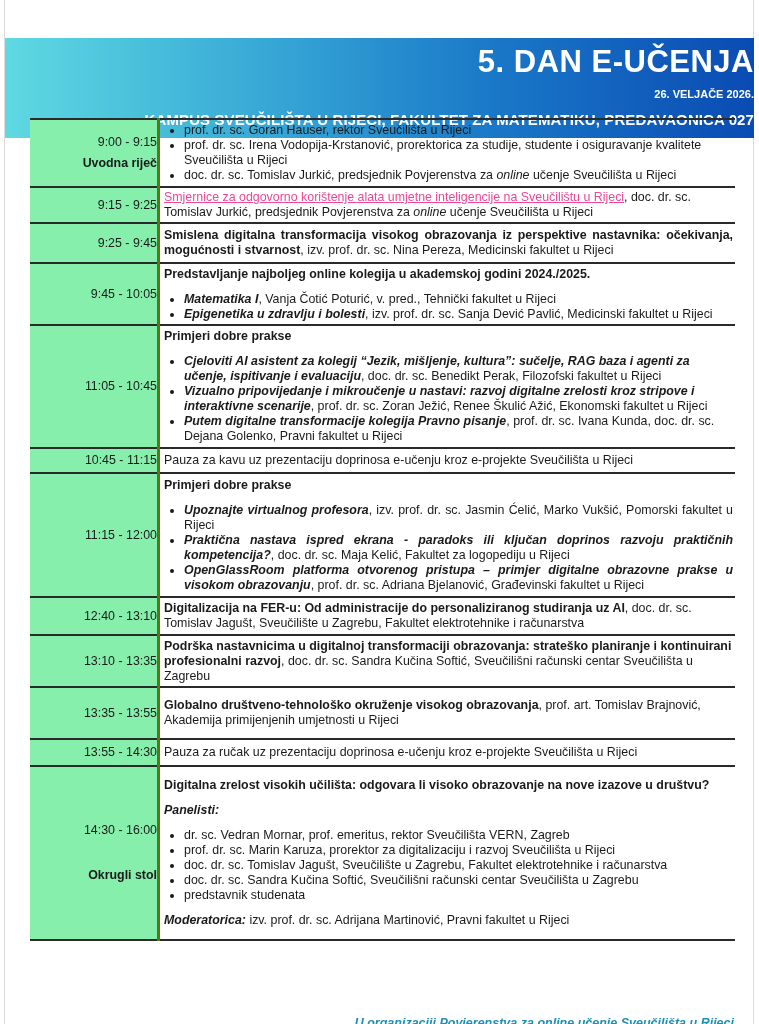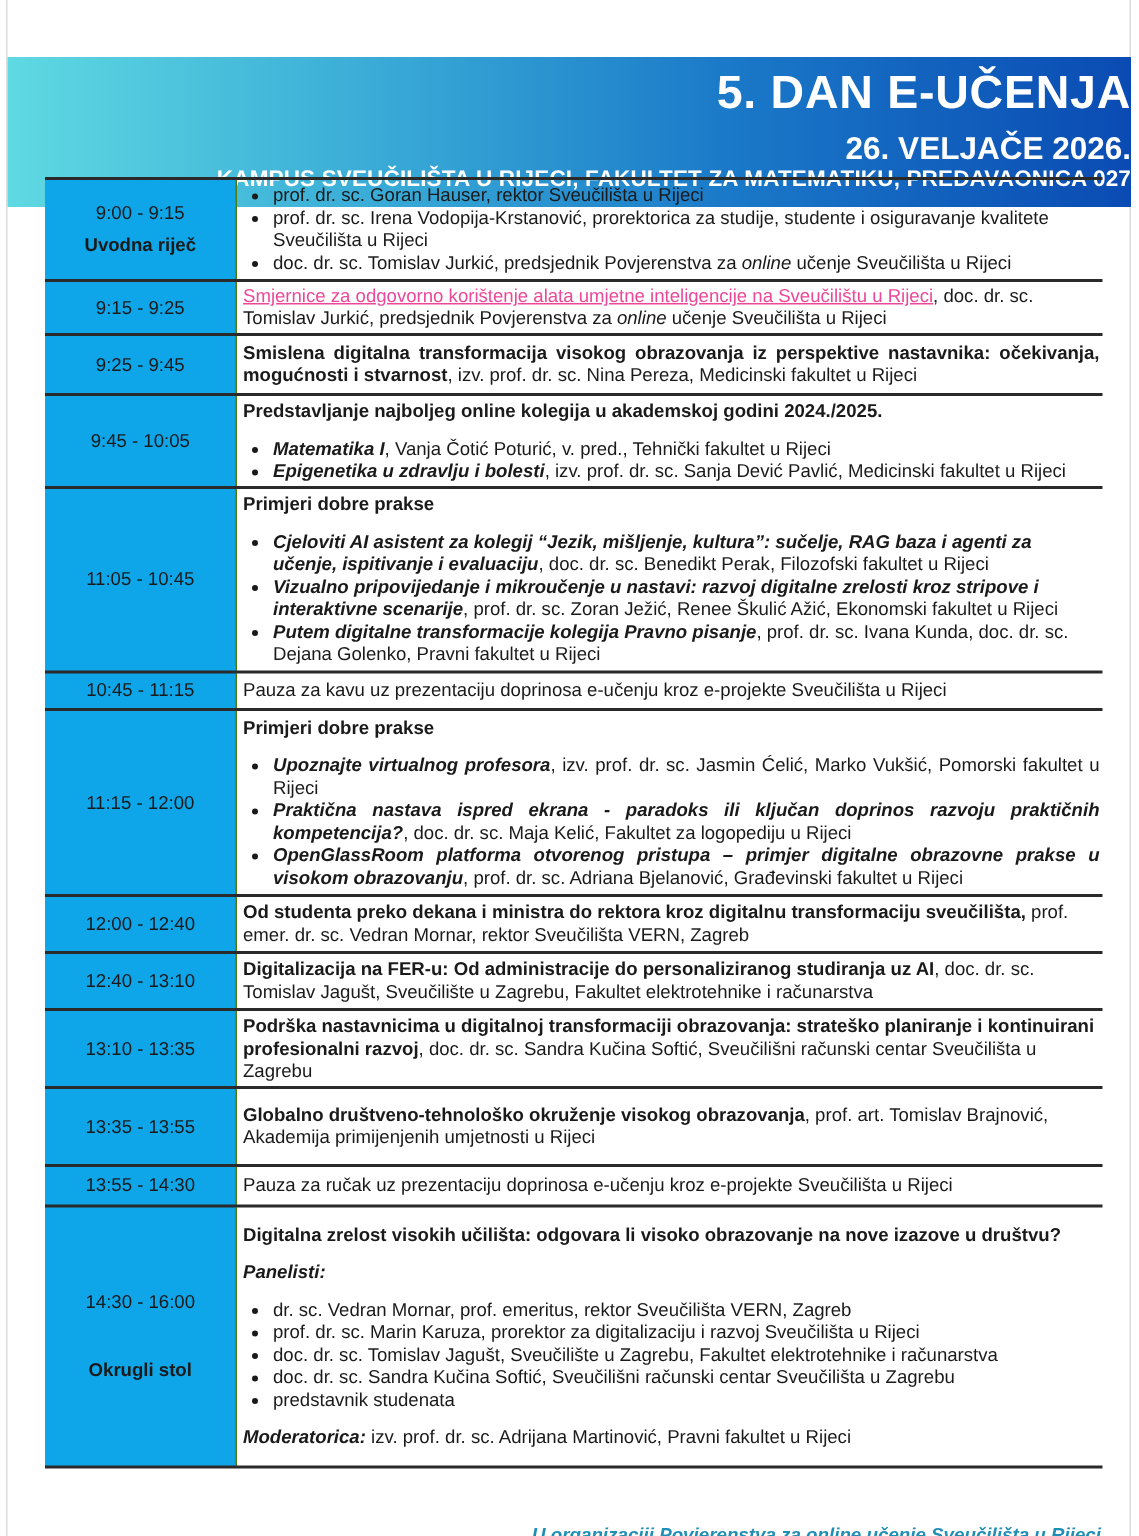--- a/index.html
+++ b/index.html
@@ -5,29 +5,29 @@
   html, body { margin: 0; padding: 0; background: #ffffff; }
   body { width: 759px; height: 1024px; position: relative; overflow: hidden;
          font-family: "Liberation Sans", "DejaVu Sans", sans-serif; color: #1a1a1a; }
   .page-border { position: absolute; left: 4px; top: 0; width: 750px; height: 1024px;
                  border-left: 1px solid #dcdcdc; border-right: 1px solid #dcdcdc; box-sizing: border-box; }
   .header { position: absolute; left: 5px; top: 0; width: 749px; height: 100px;
             background: linear-gradient(90deg, #5fd9e2 0%, #37a8d6 35%, #1a78c8 65%, #0a4bb3 100%);
             color: #ffffff; text-align: right; margin-top: 38px; }
   .header .title { position: absolute; left: 0; right: 0; top: 6px; font-size: 31px; font-weight: bold;
                    letter-spacing: 0.5px; }
-  .header .date { position: absolute; left: 0; right: 0; top: 50px; font-size: 21px; font-weight: bold; }
+  .header .date { position: absolute; left: 0; right: 0; top: 50px; font-size: 11px; font-weight: bold; }
   .header .venue { position: absolute; left: 16px; right: 0; top: 73px; font-size: 15px; font-weight: bold;
                    letter-spacing: 0.1px; white-space: nowrap; }
 
   table.agenda { position: absolute; left: 30px; top: 118px; width: 705px; border-collapse: collapse;
                  font-size: 12.4px; line-height: 15px; }
   table.agenda td { border-top: 2px solid #2a2a2a; vertical-align: middle; padding: 0; }
   table.agenda tr:last-child td { border-bottom: 2px solid #2a2a2a; }
-  td.time { width: 127px; background: #0ea5e9; text-align: center; border-right: 1px solid #4d7c0f; }
+  td.time { width: 127px; background: #86efac; text-align: right; border-right: 3px solid #4d7c0f; }
   td.time .t { display: block; }
   td.time .sub { display: block; font-weight: bold; margin-top: 6px; }
   td.content { padding: 2px 2px 2px 4px !important; text-align: left; }
   td.content.justify { text-align: justify; }
   ul { margin: 0; padding-left: 20px; }
   ul li { margin: 0; }
   .b { font-weight: bold; }
   .bi { font-weight: bold; font-style: italic; }
   .i { font-style: italic; }
   a.link { color: #ec4899; text-decoration: underline; }
@@ -127,28 +127,20 @@
       <div class="b">Primjeri dobre prakse</div>
       <div class="gap"></div>
       <ul>
         <li><span class="bi">Upoznajte virtualnog profesora</span><span>, izv. prof. dr. sc. Jasmin Ćelić, Marko Vukšić, Pomorski fakultet u Rijeci</span></li>
         <li><span class="bi">Praktična nastava ispred ekrana - paradoks ili ključan doprinos razvoju praktičnih kompetencija?</span><span>, doc. dr. sc. Maja Kelić, Fakultet za logopediju u Rijeci</span></li>
         <li><span class="bi">OpenGlassRoom platforma otvorenog pristupa – primjer digitalne obrazovne prakse u visokom obrazovanju</span><span>, prof. dr. sc. Adriana Bjelanović, Građevinski fakultet u Rijeci</span></li>
       </ul>
     </td>
   </tr>
 
-  <tr style="height:38px">
-    <td class="time">
-      <span class="t">12:00 - 12:40</span>
-    </td>
-    <td class="content">
-      <span class="b">Od studenta preko dekana i ministra do rektora kroz digitalnu transformaciju sveučilišta,</span><span> prof. emer. dr. sc. Vedran Mornar, rektor Sveučilišta VERN, Zagreb</span>
-    </td>
-  </tr>
 
   <tr style="height:38px">
     <td class="time">
       <span class="t">12:40 - 13:10</span>
     </td>
     <td class="content">
       <span class="b">Digitalizacija na FER-u: Od administracije do personaliziranog studiranja uz AI</span><span>, doc. dr. sc. Tomislav Jagušt, Sveučilište u Zagrebu, Fakultet elektrotehnike i računarstva</span>
     </td>
   </tr>
 

